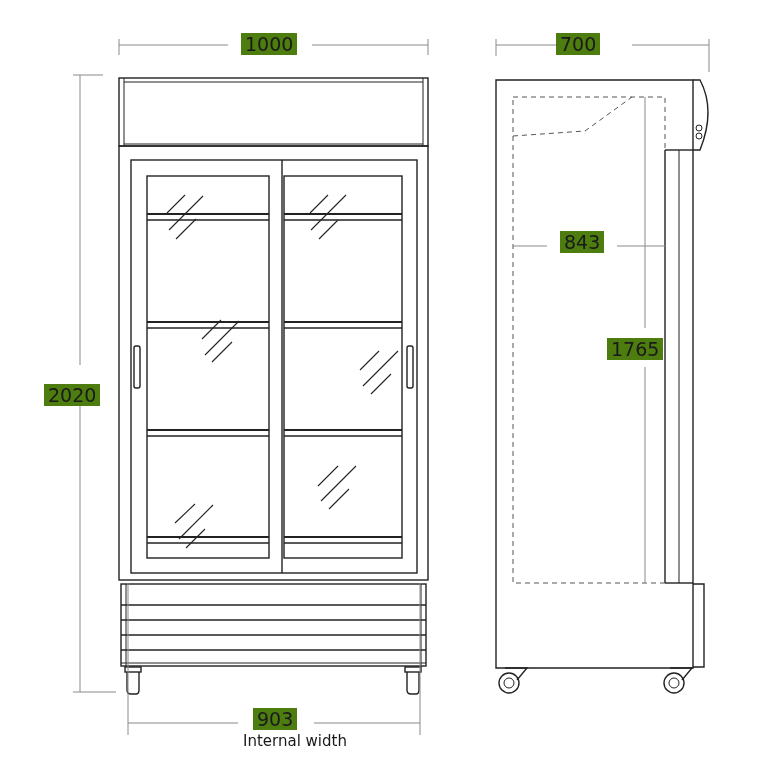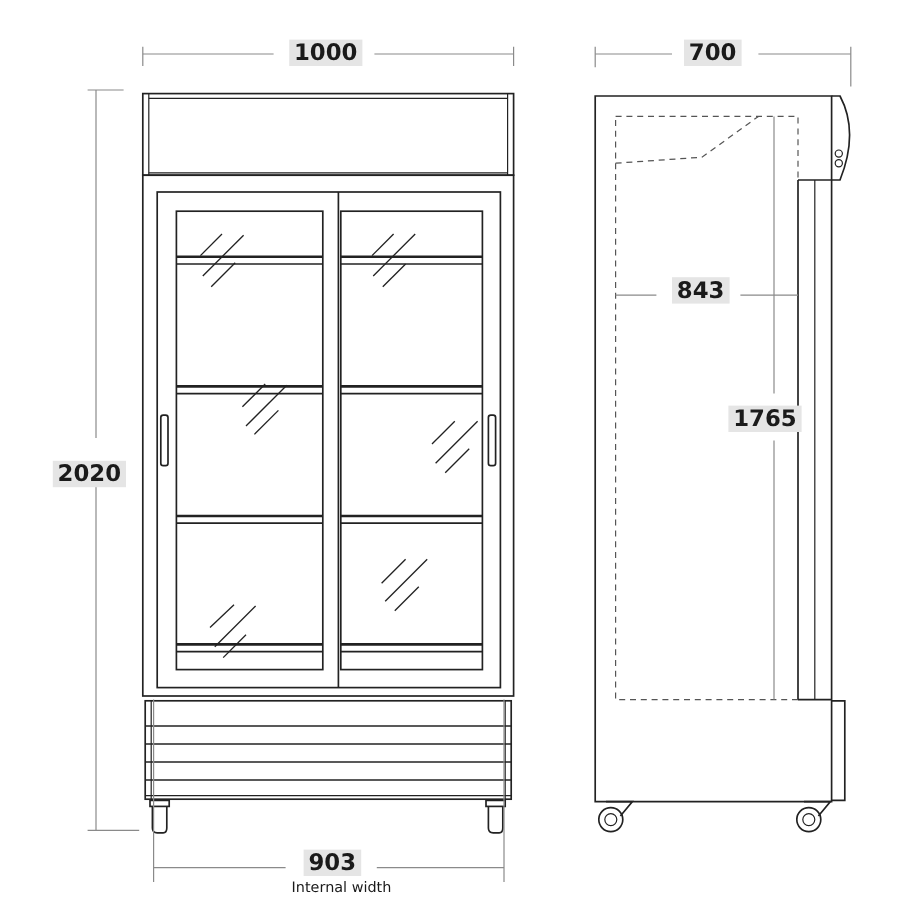--- a/index.html
+++ b/index.html
@@ -4,22 +4,22 @@
   <style>
     html, body { margin: 0; padding: 0; background: #ffffff; }
     body { width: 768px; height: 768px; overflow: hidden; position: relative; font-family: "DejaVu Sans", "Liberation Sans", sans-serif; }
     svg { position: absolute; left: 0; top: 0; }
     .dim { stroke: #8a8a8a; stroke-width: 1; fill: none; }
     .ln { stroke: #222; stroke-width: 1.4; fill: none; }
     .lnt { stroke: #222; stroke-width: 1; fill: none; }
     .lnthick { stroke: #222; stroke-width: 2.2; fill: none; }
     .dash { stroke: #555; stroke-width: 1; fill: none; stroke-dasharray: 5 4; }
     .glare { stroke: #222; stroke-width: 1.1; fill: none; }
-    .label { position: absolute; color: #1a1a1a; font-size: 19px; background: #e5e5e5; padding: 0 4px; line-height: 22px; white-space: nowrap; font-weight: bold; }
-    .sublabel { position: absolute; color: #1a1a1a; font-size: 12px; white-space: nowrap; }
+    .label { position: absolute; color: #1a1a1a; font-size: 19px; background: #4d7c0f; padding: 0 4px; line-height: 22px; white-space: nowrap; }
+    .sublabel { position: absolute; color: #1a1a1a; font-size: 15px; white-space: nowrap; }
   </style>
 </head>
 <body>
 
 <div>
 <svg width="768" height="768" viewBox="0 0 768 768">
 
   <g>
 
     <g>
@@ -171,16 +171,16 @@
       <circle class="ln" cx="674" cy="683" r="10"></circle>
       <circle class="lnt" cx="674" cy="683" r="5"></circle>
     </g>
   </g>
 </svg>
 
 <span class="label" style="left:241px; top:33px;">1000</span>
 <span class="label" style="left:44px; top:370px;margin-top:14px;">2020</span>
 <span class="label" style="left:253px; top:708px;">903</span>
 <span class="sublabel" style="left:243px; top:732px;">Internal width</span>
-<span class="label" style="left:570px; top:33px;">700</span>
+<span class="label" style="left:556px; top:33px;">700</span>
 <span class="label" style="left:560px; top:231px;">843</span>
 <span class="label" style="left:607px; top:338px;">1765</span>
 </div>
 
 </body></html>

